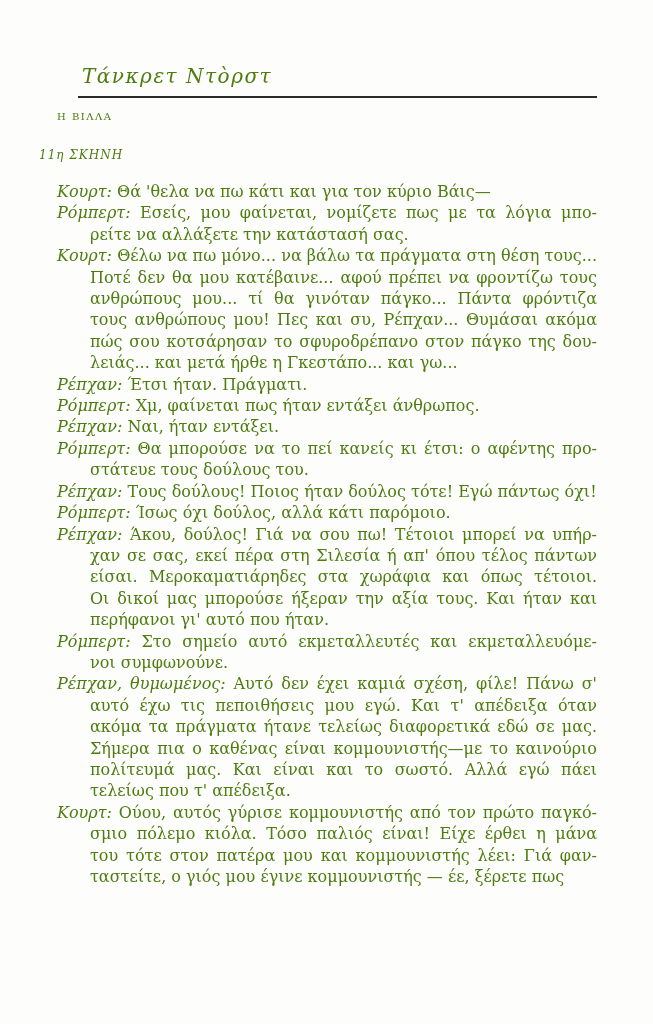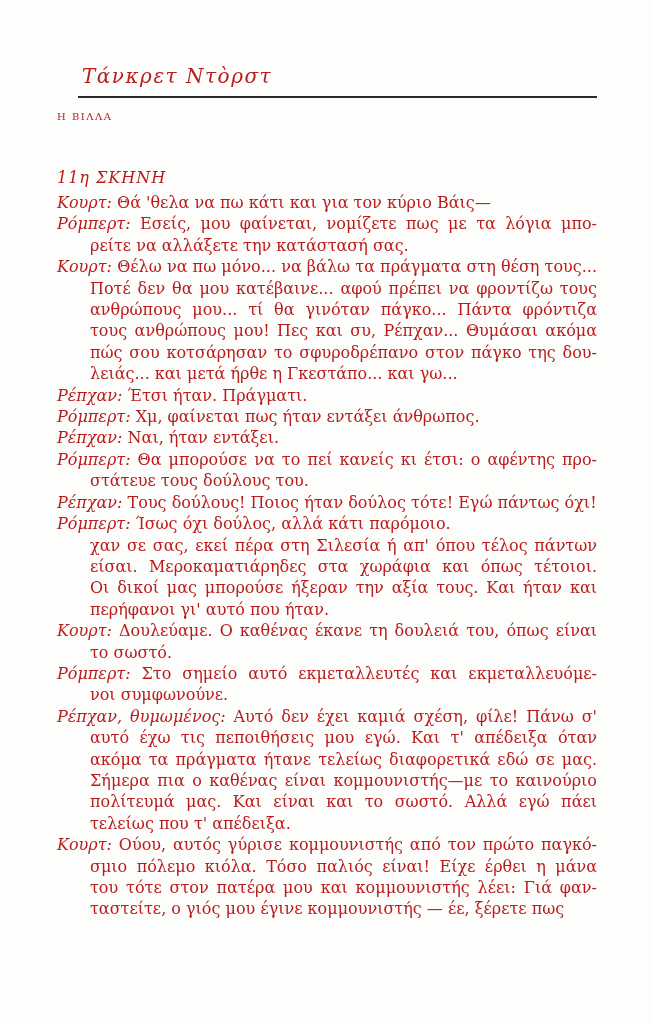--- a/index.html
+++ b/index.html
@@ -5,21 +5,21 @@
   html, body {
     margin: 0;
     padding: 0;
     background: #ffffff;
   }
   .page {
     position: relative;
     width: 653px;
     height: 1024px;
     background: #fdfdfc;
-    color: #b91c1c;
+    color: #4d7c0f;
     font-family: "DejaVu Serif", "Liberation Serif", serif;
     overflow: hidden;
   }
   .running-head {
     position: absolute;
     left: 82px;
     top: 64px;
     font-style: italic;
     font-size: 20px;
     letter-spacing: 1.5px;
@@ -36,32 +36,31 @@
   .book-title {
     position: absolute;
     left: 57px;
     top: 111px;
     font-size: 10px;
     letter-spacing: 1.5px;
     white-space: nowrap;
   }
   .scene-heading {
     position: absolute;
-    left: 57px;
+    left: 39px;
     top: 148px;
     font-style: italic;
-    font-size: 16px;
+    font-size: 12px;
     letter-spacing: 1px;
     white-space: nowrap;
-    margin-top: 20px;
   }
   .dialogue {
     position: absolute;
     left: 57px;
-    top: 192px;
+    top: 181px;
     width: 540px;
     font-size: 16px;
   }
   .para {
     padding-left: 33px;
   }
   .line {
     line-height: 21.4px;
     text-align: justify;
     text-align-last: justify;
@@ -113,28 +112,25 @@
         <div class="line first"><span class="speaker">Ρόμπερτ:</span> Θα μπορούσε να το πεί κανείς κι έτσι: ο αφέντης προ-</div>
         <div class="line last">στάτευε τους δούλους του.</div>
       </div>
       <div class="para">
         <div class="line first last"><span class="speaker">Ρέπχαν:</span> Τους δούλους! Ποιος ήταν δούλος τότε! Εγώ πάντως όχι!</div>
       </div>
       <div class="para">
         <div class="line first last"><span class="speaker">Ρόμπερτ:</span> Ίσως όχι δούλος, αλλά κάτι παρόμοιο.</div>
       </div>
       <div class="para">
+        <div class="line first"><span class="speaker">Ρέπχαν:</span> Άκου, δούλος! Γιά να σου πω! Τέτοιοι μπορεί να υπήρ-</div>
         <div class="line">χαν σε σας, εκεί πέρα στη Σιλεσία ή απ' όπου τέλος πάντων</div>
         <div class="line">είσαι. Μεροκαματιάρηδες στα χωράφια και όπως τέτοιοι.</div>
         <div class="line">Οι δικοί μας μπορούσε ήξεραν την αξία τους. Και ήταν και</div>
         <div class="line last">περήφανοι γι' αυτό που ήταν.</div>
-      </div>
-      <div class="para">
-        <div class="line first"><span class="speaker">Κουρτ:</span> Δουλεύαμε. Ο καθένας έκανε τη δουλειά του, όπως είναι</div>
-        <div class="line last">το σωστό.</div>
       </div>
       <div class="para">
         <div class="line first"><span class="speaker">Ρόμπερτ:</span> Στο σημείο αυτό εκμεταλλευτές και εκμεταλλευόμε-</div>
         <div class="line last">νοι συμφωνούνε.</div>
       </div>
       <div class="para">
         <div class="line first"><span class="speaker">Ρέπχαν, θυμωμένος:</span> Αυτό δεν έχει καμιά σχέση, φίλε! Πάνω σ'</div>
         <div class="line">αυτό έχω τις πεποιθήσεις μου εγώ. Και τ' απέδειξα όταν</div>
         <div class="line">ακόμα τα πράγματα ήτανε τελείως διαφορετικά εδώ σε μας.</div>
         <div class="line">Σήμερα πια ο καθένας είναι κομμουνιστής—με το καινούριο</div>

